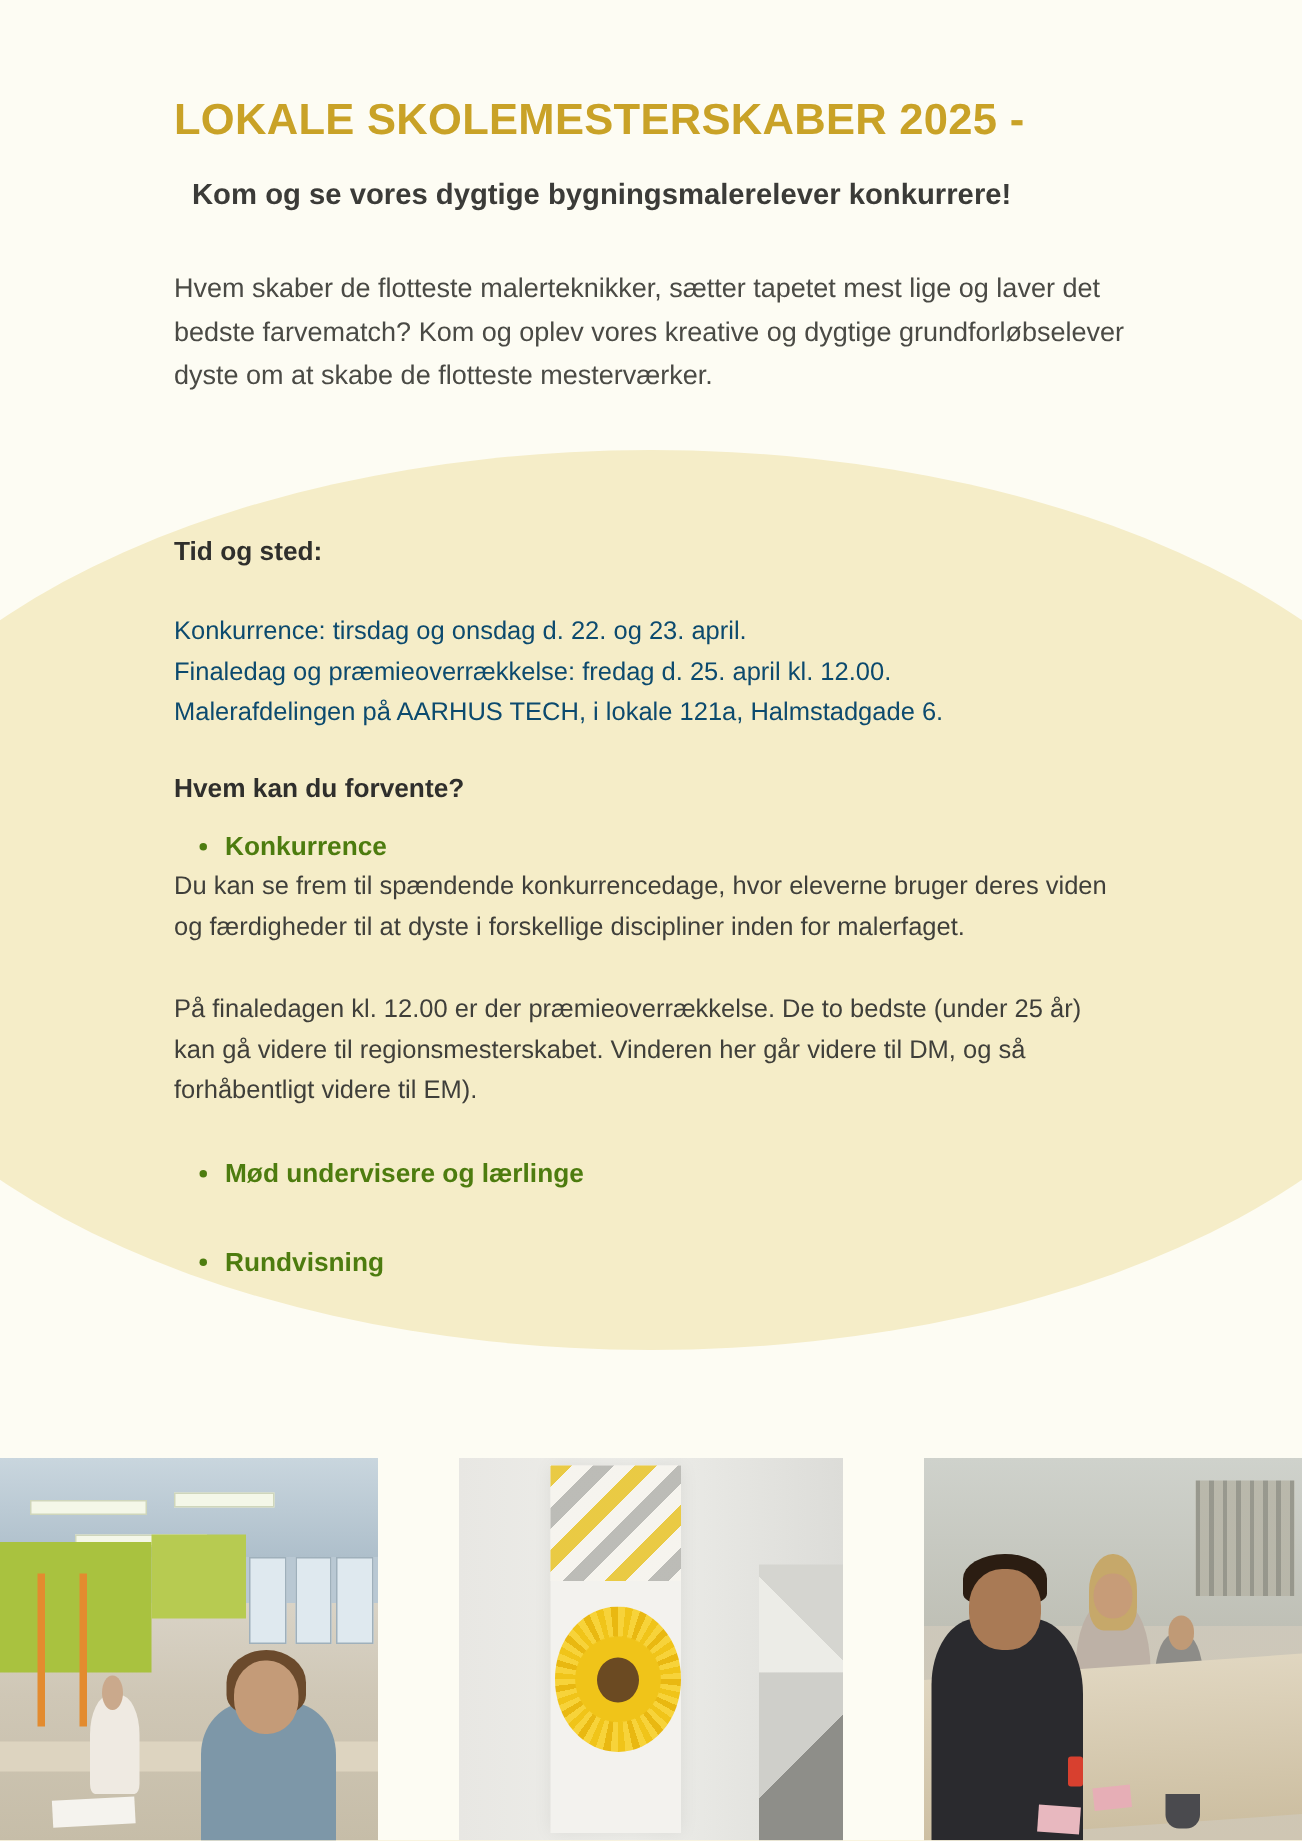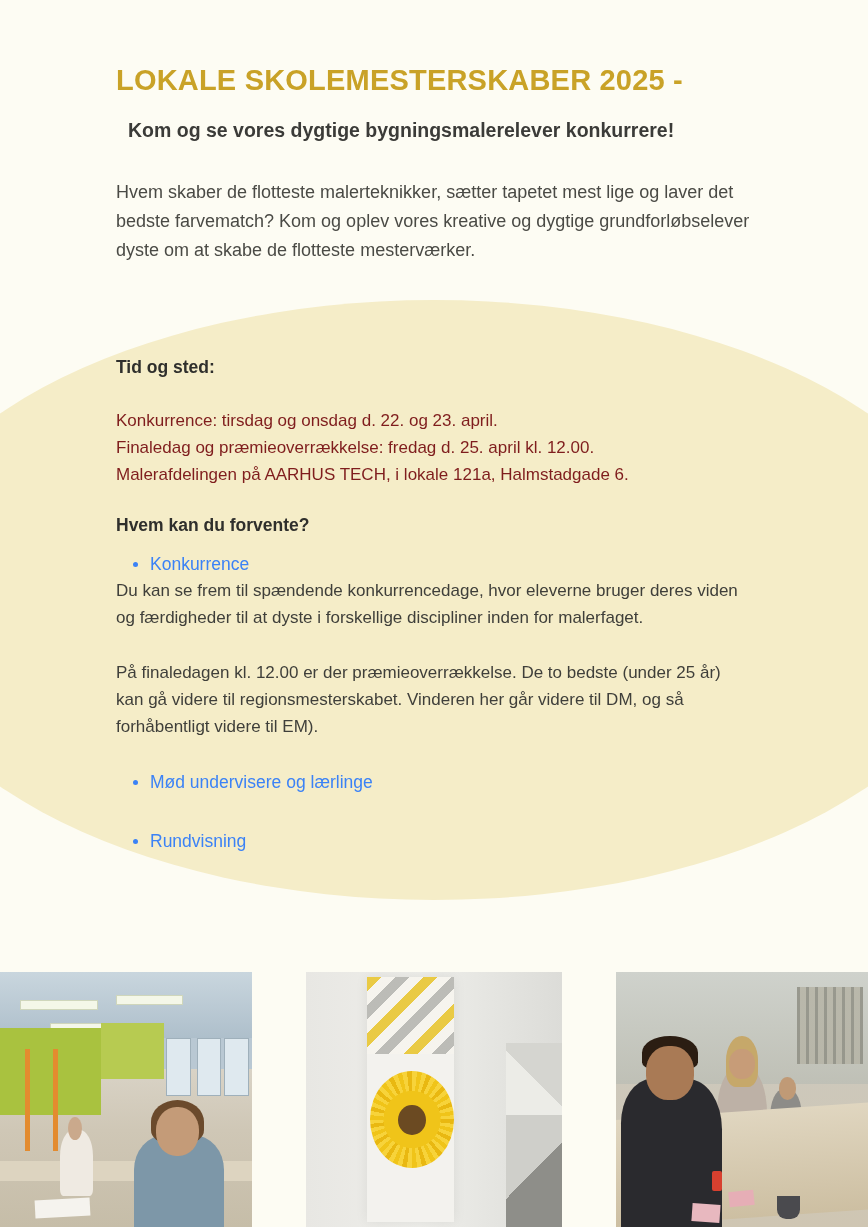--- a/index.html
+++ b/index.html
@@ -70,36 +70,36 @@
   }
 
   .sec-tid {
     padding-top: 92px;
   }
 
   .detail-lines {
     margin: 30px 0 0 0;
     font-size: 17px;
     line-height: 1.58;
-    color: #7f1d1d;
+    color: #0c4a6e;
   }
 
   .sec-forvente {
     padding-top: 26px;
   }
 
   ul.bullets {
     margin: 16px 0 0 0;
     padding-left: 34px;
     list-style: disc;
   }
   ul.bullets li {
     font-size: 17.5px;
-    font-weight: normal;
-    color: #3b82f6;
+    font-weight: bold;
+    color: #4d7c0f;
     margin: 0;
     line-height: 1.4;
   }
   ul.bullets li::marker {
     font-size: 17px;
   }
 
   .para {
     margin: 2px 0 0 0;
     font-size: 17px;

